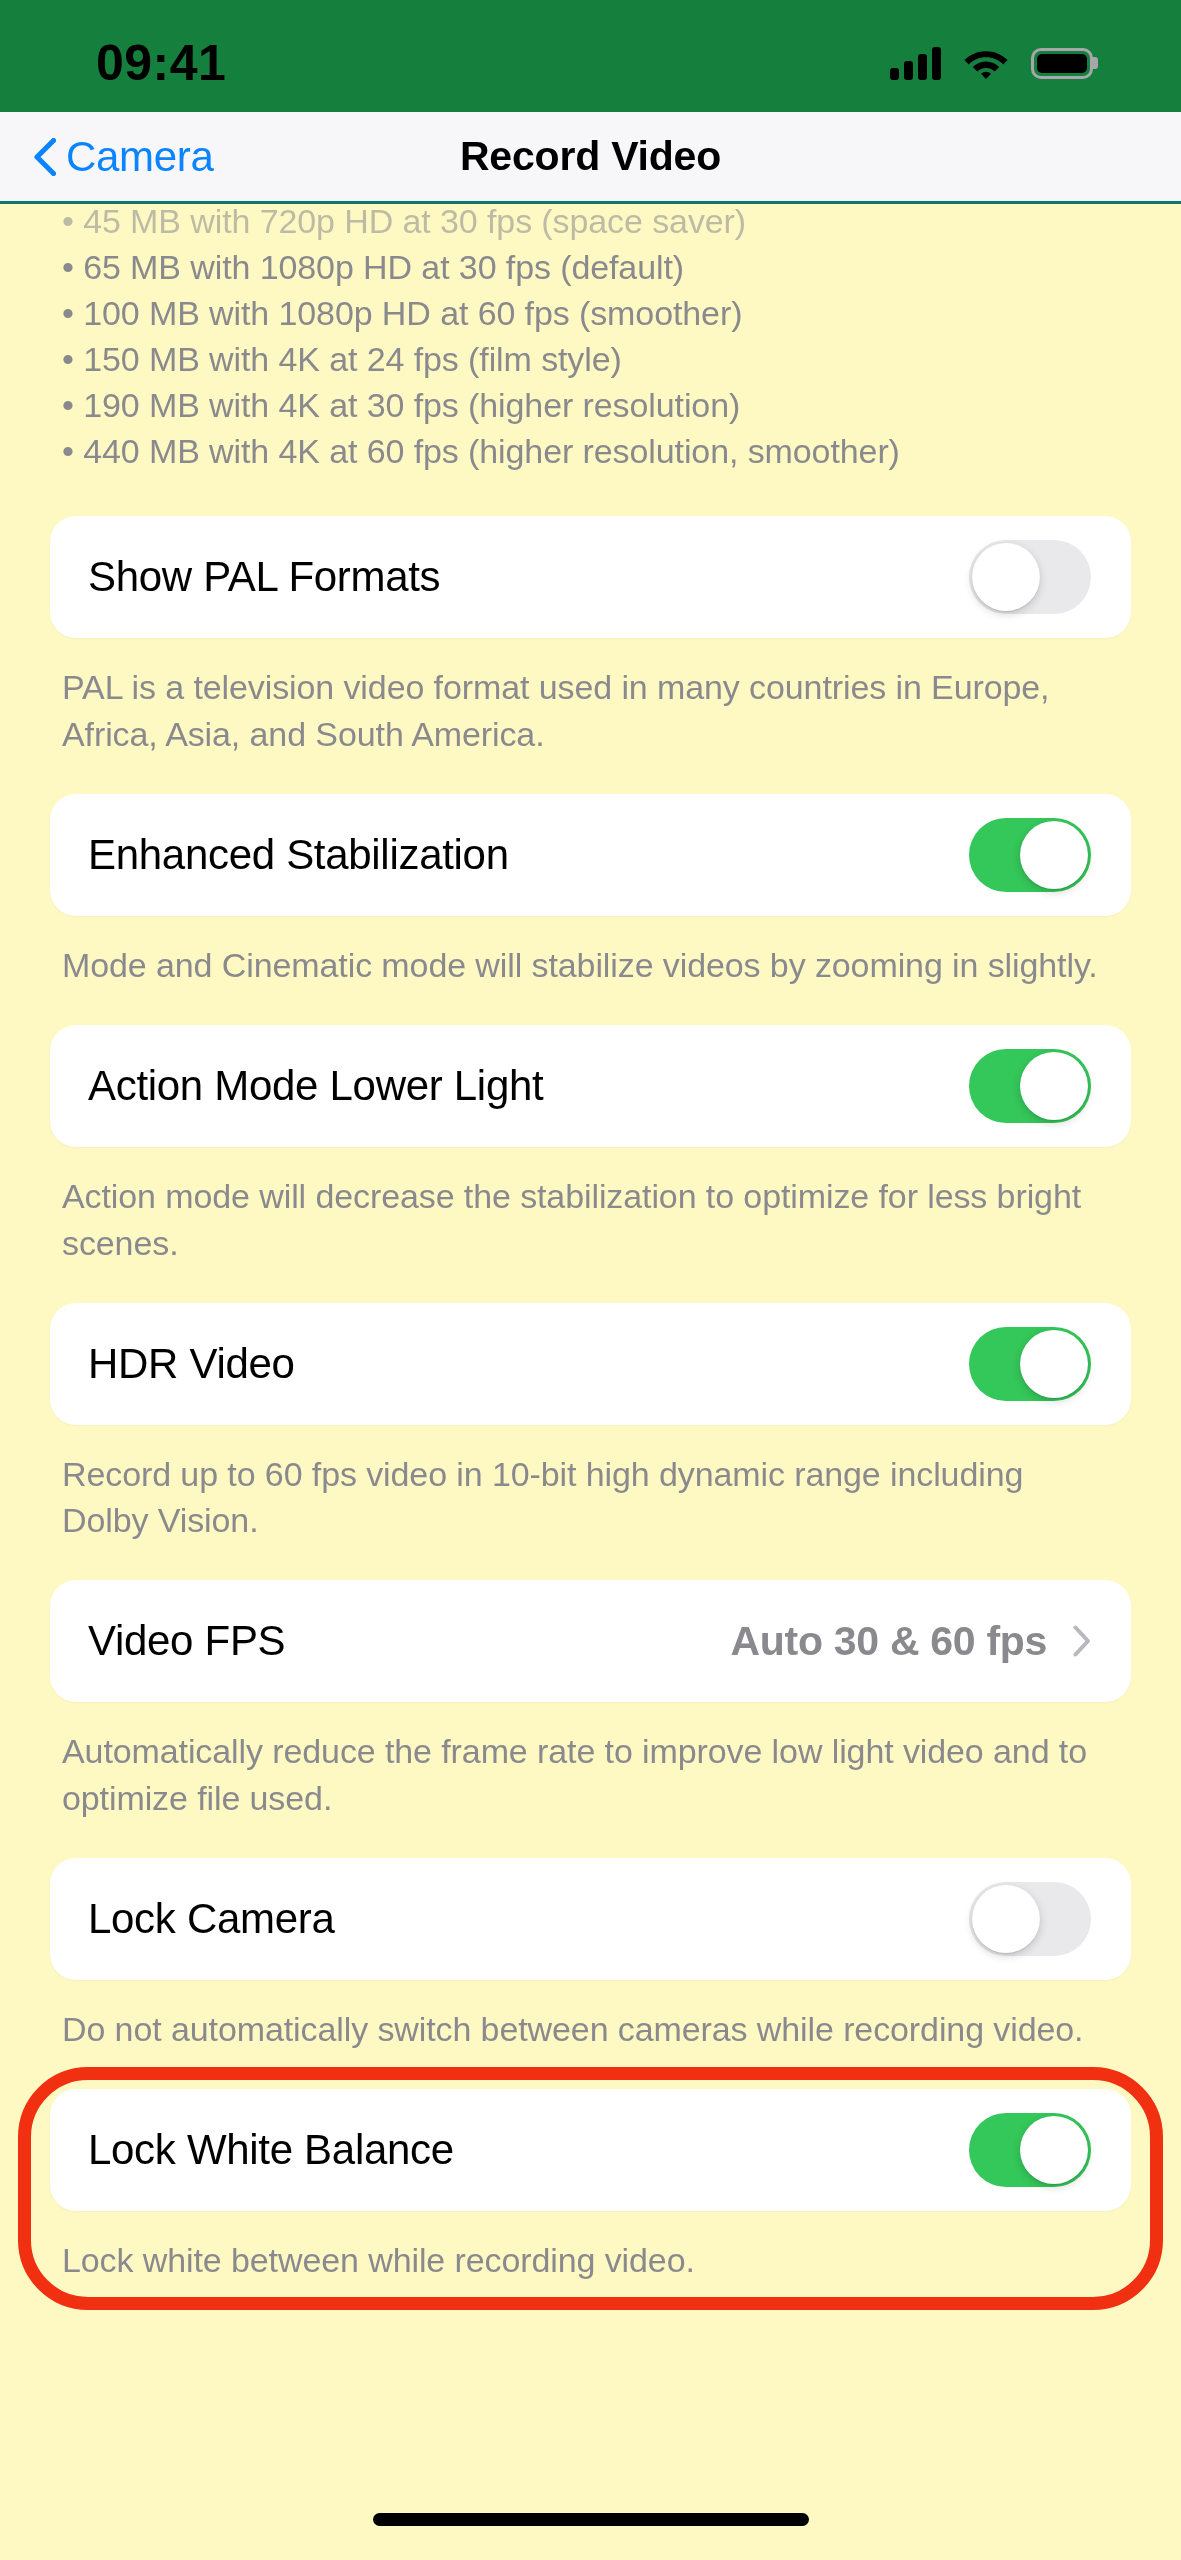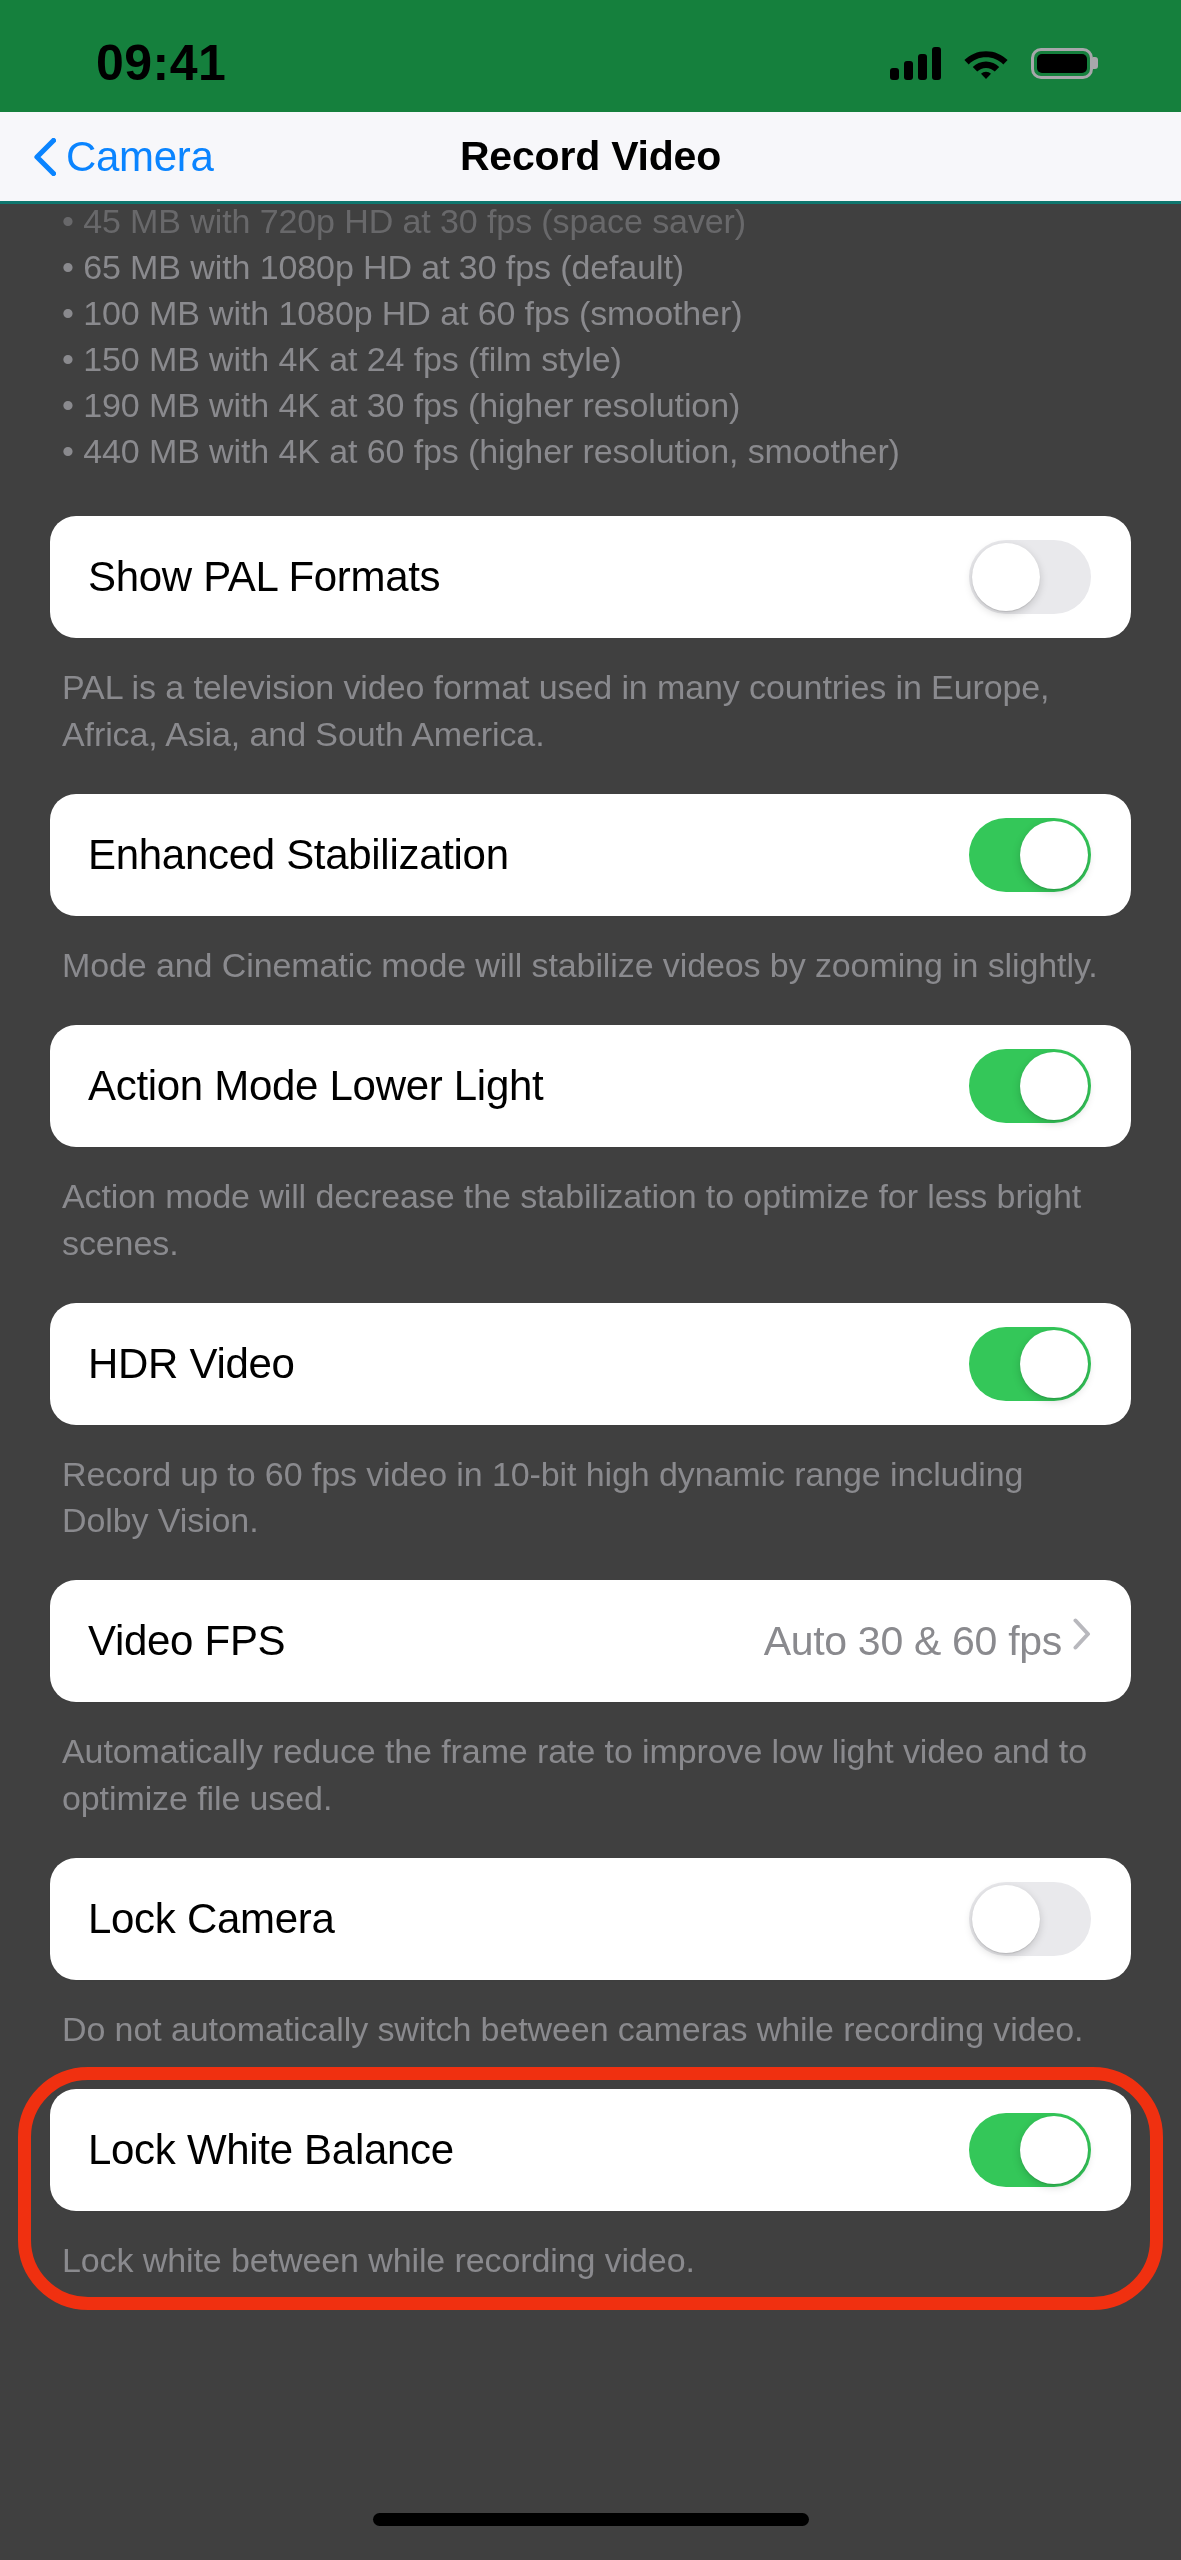--- a/index.html
+++ b/index.html
@@ -99,21 +99,21 @@
     text-align:center;
     font-size:41px;
     font-weight:700;
     color:#000;
     letter-spacing:-0.2px;
   }
 
   
   .content {
     position:relative;
-    background:#404040;
+    background:#fef9c3;
     padding-bottom:16px;
     height:2356px;
     overflow:hidden;
   }
 
   .footnote {
     color:#8a8a8e;
     font-size:34px;
     line-height:1.38;
     padding:0 62px;
@@ -147,22 +147,23 @@
     min-height:122px;
     padding:0 40px 0 38px;
   }
   .row-label {
     font-size:42px;
     color:#000;
     letter-spacing:-0.3px;
   }
   .row-right {
     display:flex;
-    align-items:flex-start;
-    gap:11px;
+    align-items:center;
+    gap:26px;
+    font-weight:bold;
   }
   .row-value {
     font-size:41px;
     color:#8a8a8e;
     letter-spacing:-0.3px;
   }
   .chev-right { width:18px; height:32px; display:block; }
 
   
   .toggle {

